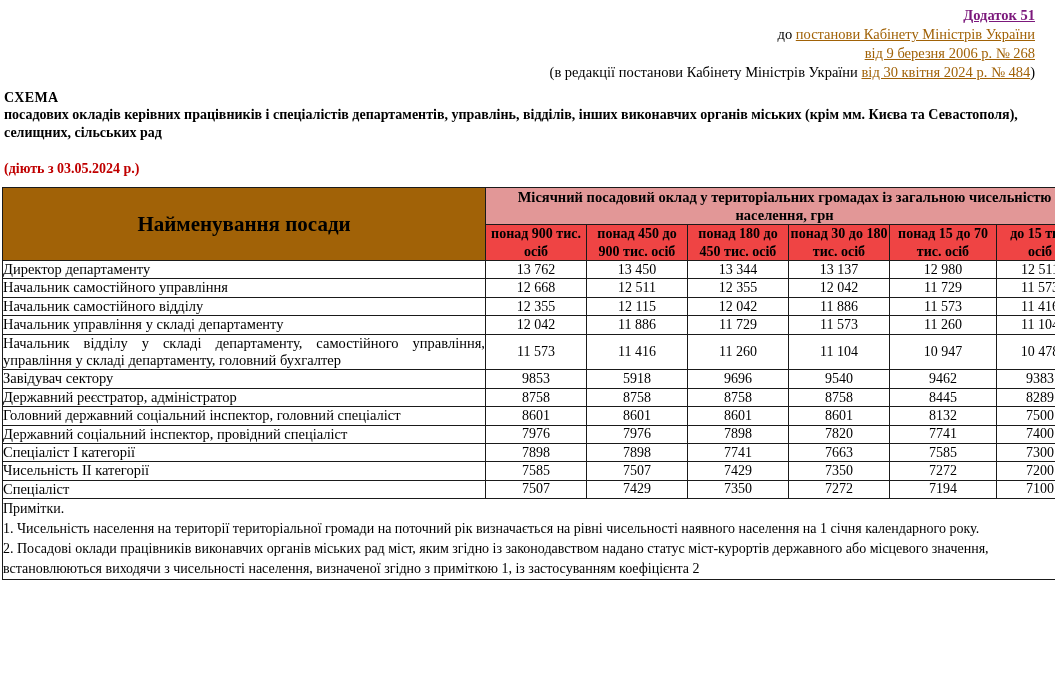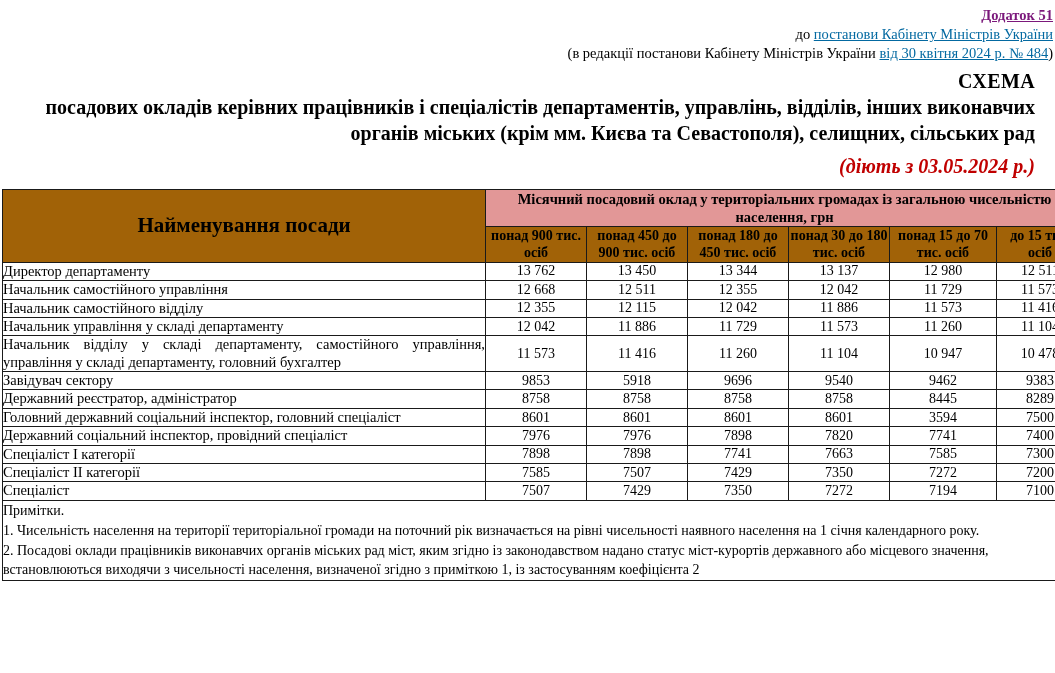--- a/index.html
+++ b/index.html
@@ -10,49 +10,48 @@
     background: #ffffff;
   }
   body {
     font-family: "Liberation Serif", "DejaVu Serif", serif;
     color: #000000;
   }
 
   
   .ref-block {
     text-align: right;
-    padding: 6px 2px 0 0;
+    padding: 6px 20px 0 0;
     font-size: 14.5px;
     line-height: 1.32;
   }
   .ref-line { white-space: nowrap; }
   .lnk-purple {
     color: #7b187b;
     text-decoration: underline;
     font-weight: bold;
   }
   .lnk-blue {
-    color: #0369a1;
+    color: #a16207;
   }
 
   
   .title-block {
-    text-align: right;
-    font-weight: bold;
-    font-size: 20px;
+    text-align: left;
+    font-weight: bold;
+    font-size: 14px;
     line-height: 1.28;
     margin-top: 6px;
-    padding: 0 20px;
+    padding: 0 4px;
   }
   .title-main { letter-spacing: 0.4px; }
   .title-sub { margin-top: 0; }
   .title-red {
     color: #c00000;
-    font-style: italic;
-    margin-top: 8px;
+    margin-top: 18px;
   }
 
   
   .wrap { padding: 0 2px; margin-top: 9px; }
   table.schema {
     border-collapse: collapse;
     width: 1051px;
     table-layout: fixed;
     font-size: 14px;
   }
@@ -69,21 +68,21 @@
     padding: 4px 6px;
   }
   th.hdr-name {
     background: #a16207;
     font-weight: bold;
     font-size: 21px;
     text-align: center;
     vertical-align: middle;
   }
   th.hdr-sub {
-    background: #a16207;
+    background: #ef4444;
     font-weight: bold;
     font-size: 14px;
     text-align: center;
     vertical-align: middle;
     line-height: 1.24;
     padding: 3px 2px;
   }
   td.pos {
     text-align: left;
     vertical-align: middle;
@@ -110,20 +109,23 @@
 </style>
 </head>
 <body>
 
 <div class="ref-block">
   <div class="ref-line">
     <a href="#" class="lnk-purple">Додаток 51</a>
   </div>
   <div class="ref-line">
     <span>до </span><a href="#" class="lnk-blue">постанови Кабінету Міністрів України</a>
+  </div>
+  <div class="ref-line">
+    <a href="#" class="lnk-blue">від 9 березня 2006 р. № 268</a>
   </div>
   <div class="ref-line">
     <span>(в редакції постанови Кабінету Міністрів України </span><a href="#" class="lnk-blue">від 30 квітня 2024 р. № 484</a><span>)</span>
   </div>
 </div>
 
 <div class="title-block">
   <div class="title-main">СХЕМА</div>
   <div class="title-sub">посадових окладів керівних працівників і спеціалістів департаментів, управлінь, відділів, інших виконавчих органів міських (крім мм. Києва та Севастополя), селищних, сільських рад</div>
   <div class="title-red">(діють з 03.05.2024 р.)</div>
@@ -217,21 +219,21 @@
           <td class="num">8758</td>
           <td class="num">8445</td>
           <td class="num">8289</td>
         </tr>
         <tr>
           <td class="pos justify">Головний державний соціальний інспектор, головний спеціаліст</td>
           <td class="num">8601</td>
           <td class="num">8601</td>
           <td class="num">8601</td>
           <td class="num">8601</td>
-          <td class="num">3594</td>
+          <td class="num">8132</td>
           <td class="num">7500</td>
         </tr>
         <tr>
           <td class="pos">Державний соціальний інспектор, провідний спеціаліст</td>
           <td class="num">7976</td>
           <td class="num">7976</td>
           <td class="num">7898</td>
           <td class="num">7820</td>
           <td class="num">7741</td>
           <td class="num">7400</td>
@@ -239,21 +241,21 @@
         <tr>
           <td class="pos">Спеціаліст I категорії</td>
           <td class="num">7898</td>
           <td class="num">7898</td>
           <td class="num">7741</td>
           <td class="num">7663</td>
           <td class="num">7585</td>
           <td class="num">7300</td>
         </tr>
         <tr>
-          <td class="pos">Спеціаліст II категорії</td>
+          <td class="pos">Чисельність II категорії</td>
           <td class="num">7585</td>
           <td class="num">7507</td>
           <td class="num">7429</td>
           <td class="num">7350</td>
           <td class="num">7272</td>
           <td class="num">7200</td>
         </tr>
         <tr>
           <td class="pos">Спеціаліст</td>
           <td class="num">7507</td>

